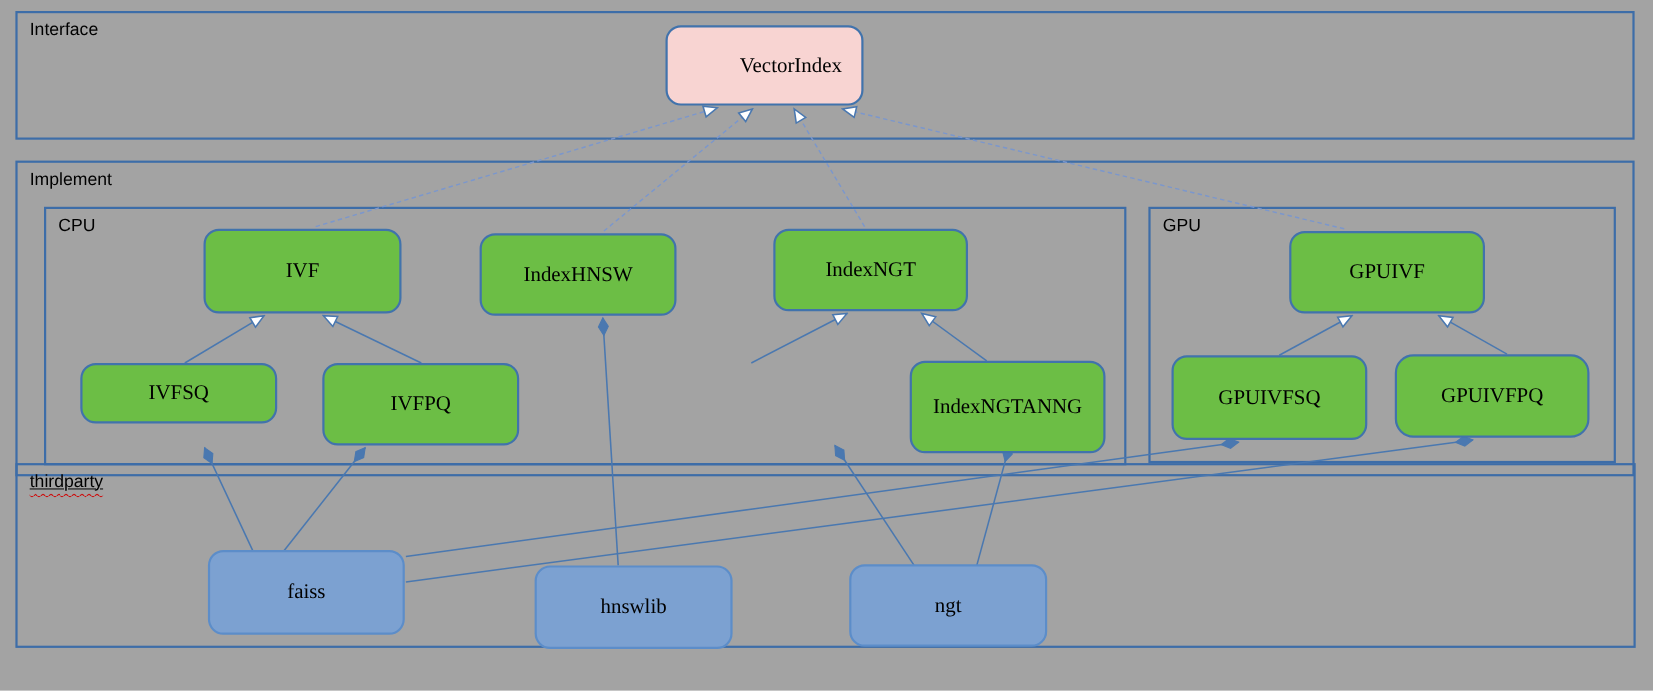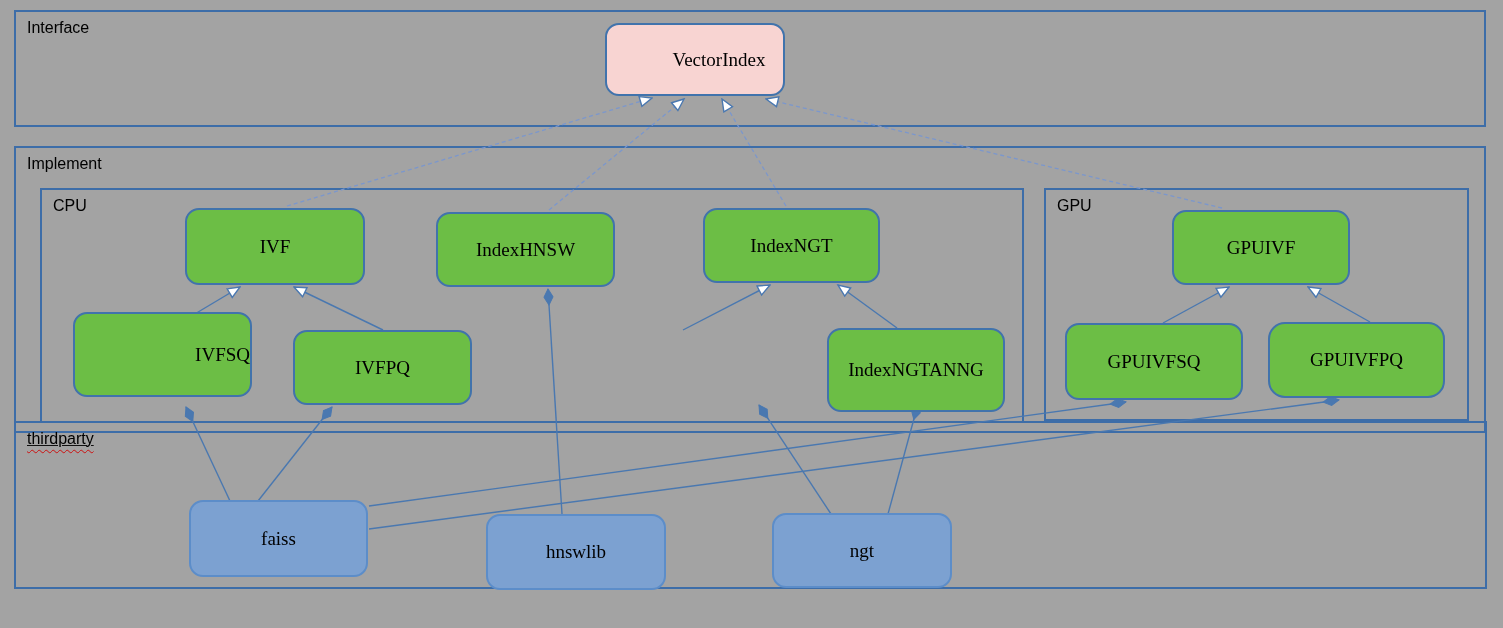--- a/index.html
+++ b/index.html
@@ -95,21 +95,21 @@
       </div>
       <div class="node node-green" style="left: 436px; top: 212px; width: 179px; height: 75px;">
         <span>IndexHNSW</span>
       </div>
       <div class="node node-green" style="left: 703px; top: 208px; width: 177px; height: 75px;">
         <span>IndexNGT</span>
       </div>
       <div class="node node-green" style="left: 1172px; top: 210px; width: 178px; height: 75px;">
         <span>GPUIVF</span>
       </div>
-      <div class="node node-green" style="left: 73px; top: 312px; width: 179px; height: 85px; justify-content: flex-end;">
+      <div class="node node-green" style="left: 73px; top: 330px; width: 179px; height: 55px;">
         <span>IVFSQ</span>
       </div>
       <div class="node node-green" style="left: 293px; top: 330px; width: 179px; height: 75px;">
         <span>IVFPQ</span>
       </div>
       <div class="node node-green" style="left: 827px; top: 328px; width: 178px; height: 84px;">
         <span>IndexNGTANNG</span>
       </div>
       <div class="node node-green" style="left: 1065px; top: 323px; width: 178px; height: 77px;">
         <span>GPUIVFSQ</span>

